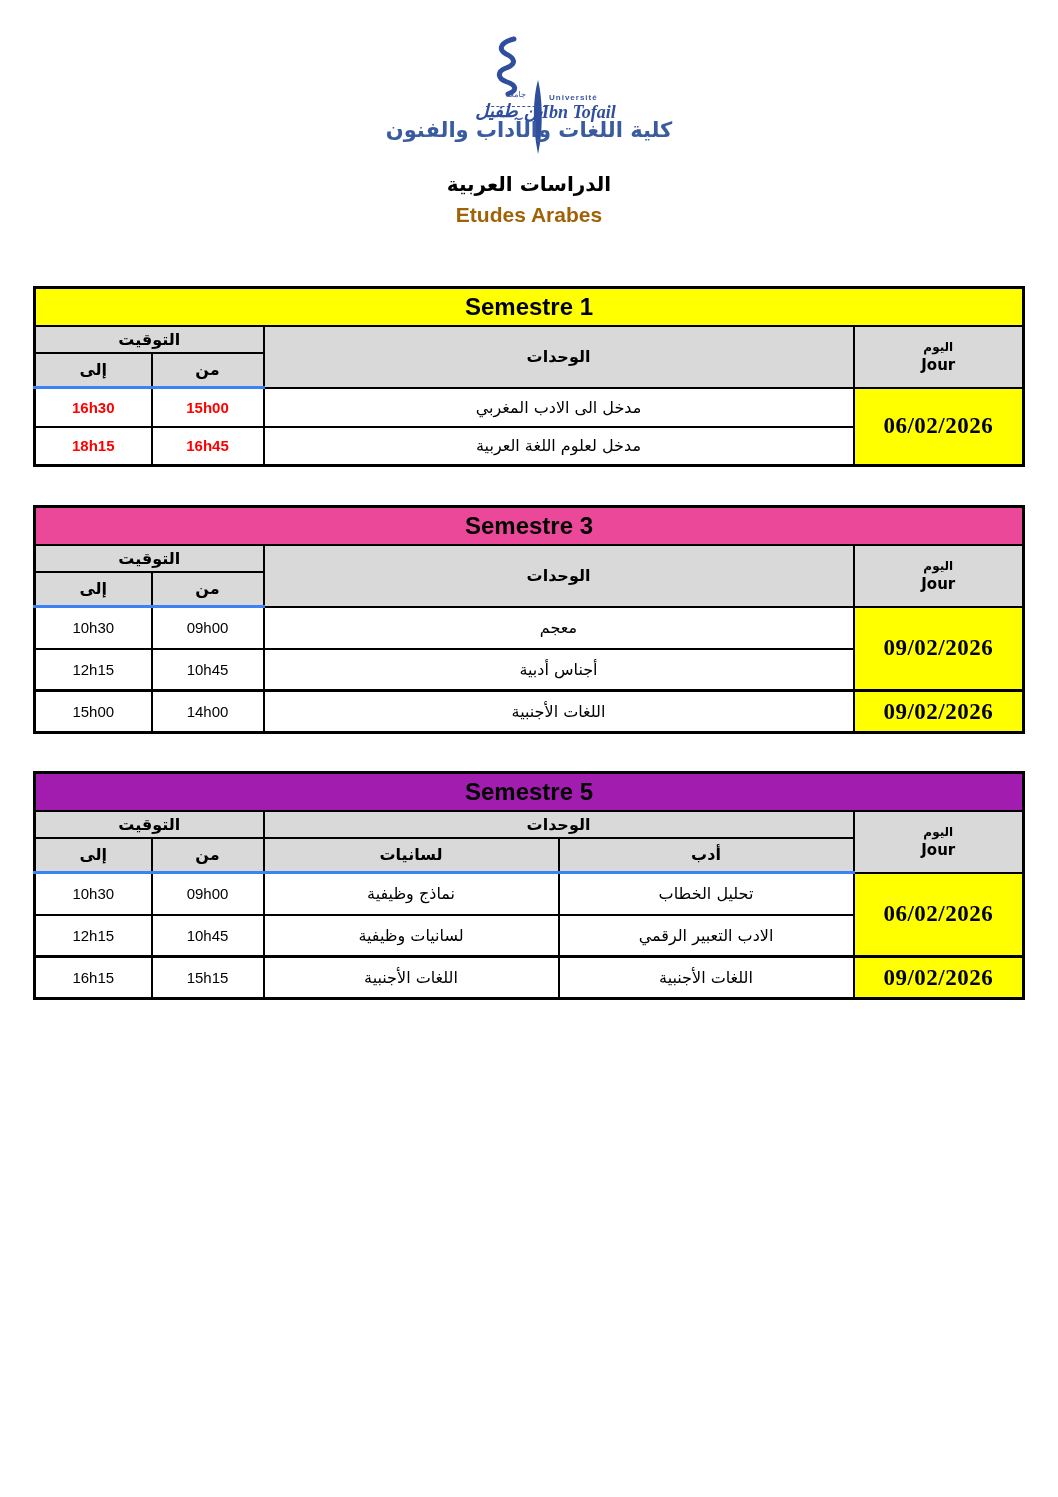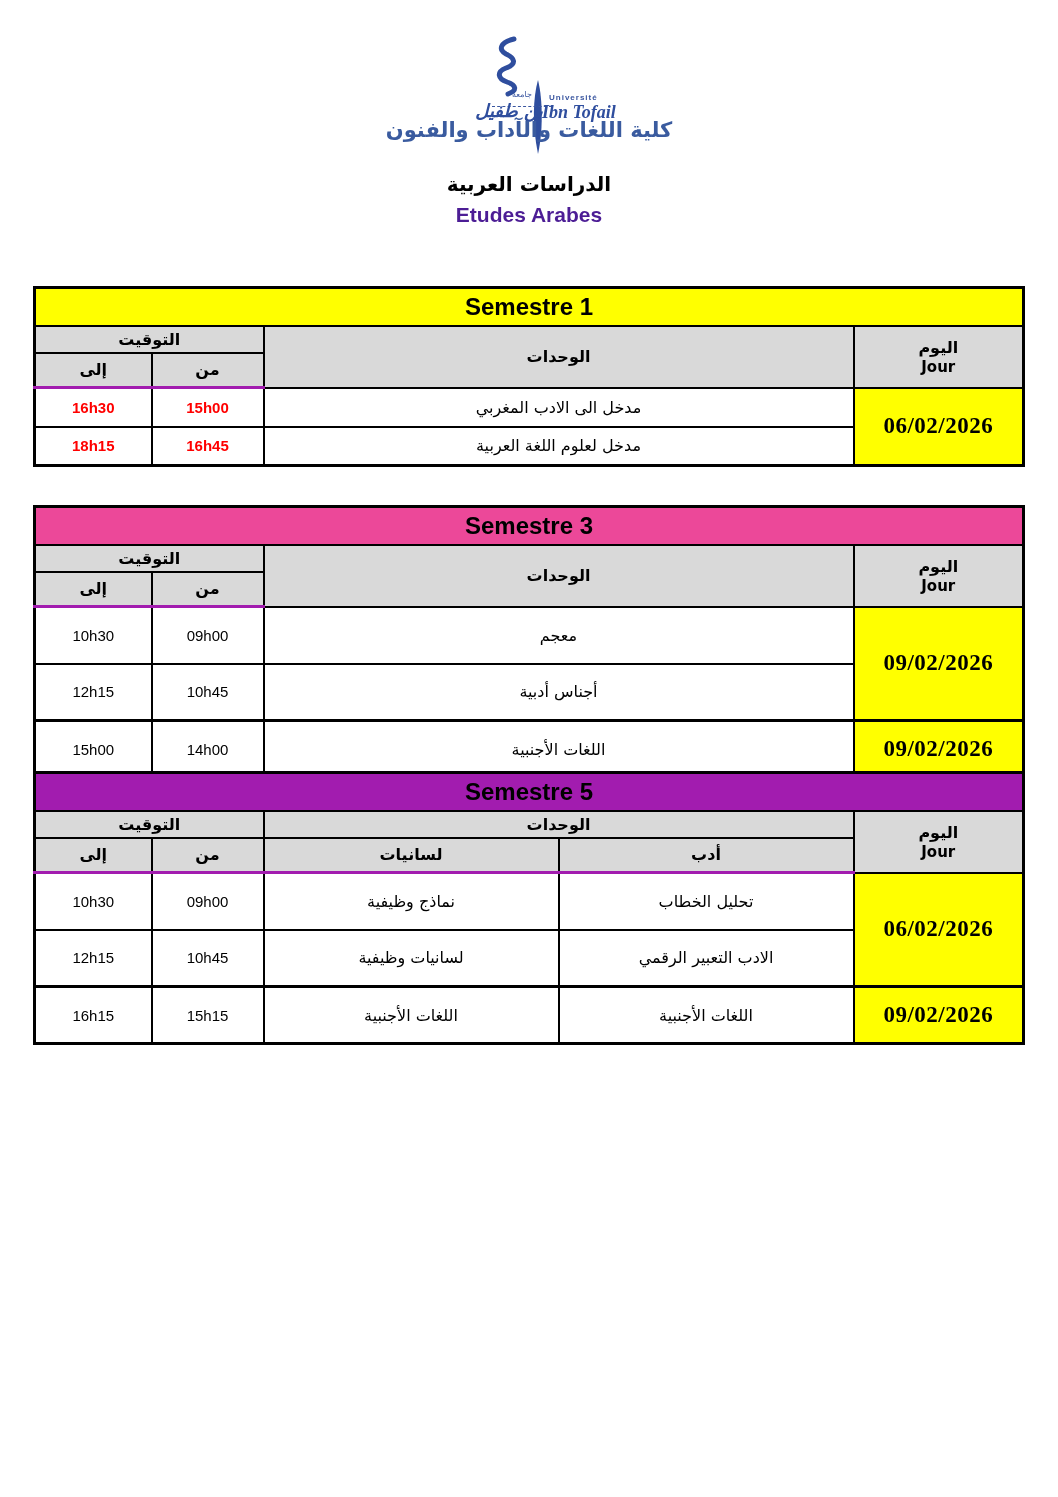--- a/index.html
+++ b/index.html
@@ -8,21 +8,21 @@
     position:relative;
     width:1058px; height:1497px;
     font-family:"Liberation Sans", sans-serif;
     color:#000;
   }
   
   .logo-box { position:absolute; top:36px; left:452px; width:210px; height:126px; }
   .logo-squiggle { position:absolute; left:22px; top:0; }
   .logo-alif { position:absolute; left:78px; top:44px; }
   .logo-ar-small {
-    position:absolute; left:40px; top:54px; width:60px;
+    position:absolute; left:34px; top:54px; width:60px;
     font-size:8px; letter-spacing:2px; color:#3a56a0; text-align:center;
     border-bottom:1px dashed #3a56a0; padding-bottom:7px;
   }
   .logo-ar-callig {
     position:absolute; left:18px; top:64px; width:78px; text-align:center;
     font-family:"DejaVu Sans", sans-serif; font-style:italic;
     font-size:18px; font-weight:bold; color:#2f4e9e; direction:rtl;
   }
   .logo-uni-small {
     position:absolute; left:97px; top:57px; width:90px;
@@ -38,48 +38,48 @@
     font-family:"DejaVu Sans", sans-serif; direction:rtl;
     font-size:21px; font-weight:bold; color:#3a5b9f; letter-spacing:1px;
   }
   .title-ar {
     position:absolute; top:172px; left:0; width:100%; text-align:center;
     font-family:"DejaVu Sans", sans-serif; direction:rtl;
     font-size:20px; font-weight:bold; color:#000;
   }
   .title-fr {
     position:absolute; top:203px; left:0; width:100%; text-align:center;
-    font-size:21px; font-weight:bold; color:#4c1d95;
+    font-size:21px; font-weight:bold; color:#a16207;
   }
   
   table.sched {
     position:absolute; left:33px; width:989px;
     border-collapse:collapse; table-layout:fixed; background:#fff;
     border:3px solid #000;
   }
   table.sched td {
     border:2px solid #000; text-align:center; vertical-align:middle;
     padding:0 4px; overflow:hidden;
   }
   tr.banner td { height:38px; font-size:24px; font-weight:bold; }
   .banner-s1 td { background:#FFFF00; }
   .banner-s3 td { background:#ec4899; }
   .banner-s5 td { background:#a21caf; }
   tr.hdr td {
     background:#D9D9D9; font-weight:bold; font-size:16px;
     font-family:"DejaVu Sans", sans-serif; direction:rtl;
   }
   tr.hdr1 td { height:27px; }
-  tr.hdr2 td { height:35px; border-bottom:3px solid #a21caf; }
+  tr.hdr2 td { height:35px; border-bottom:3px solid #3b82f6; }
   tr.hdr1 td.timing { border-bottom:1px solid #0f172a; }
   td.day-hdr { direction:ltr; }
-  td.day-hdr .d-ar { font-family:"DejaVu Sans", sans-serif; direction:rtl; font-size:16px; font-weight:bold; line-height:1.35; }
+  td.day-hdr .d-ar { font-family:"DejaVu Sans", sans-serif; direction:rtl; font-size:12px; font-weight:bold; line-height:1.35; }
   td.day-hdr .d-fr { font-size:15px; font-weight:bold; line-height:1.2; }
   tr.data td { height:39px; }
-  .t2 tr.data td, .t3 tr.data td { height:57px; }
+  .t2 tr.data td, .t3 tr.data td { height:42px; }
   td.time { font-size:15px; }
   tr.red-times td.time { color:#FF0000; font-weight:bold; }
   td.unit { font-family:"DejaVu Sans", sans-serif; direction:rtl; font-size:16px; }
   td.date-cell {
     background:#FFFF00; font-family:"Liberation Serif", serif;
     font-weight:bold; font-size:23px; letter-spacing:0.5px;
   }
   tr.thick-top td { border-top:3px solid #000; }
 </style>
 </head>

